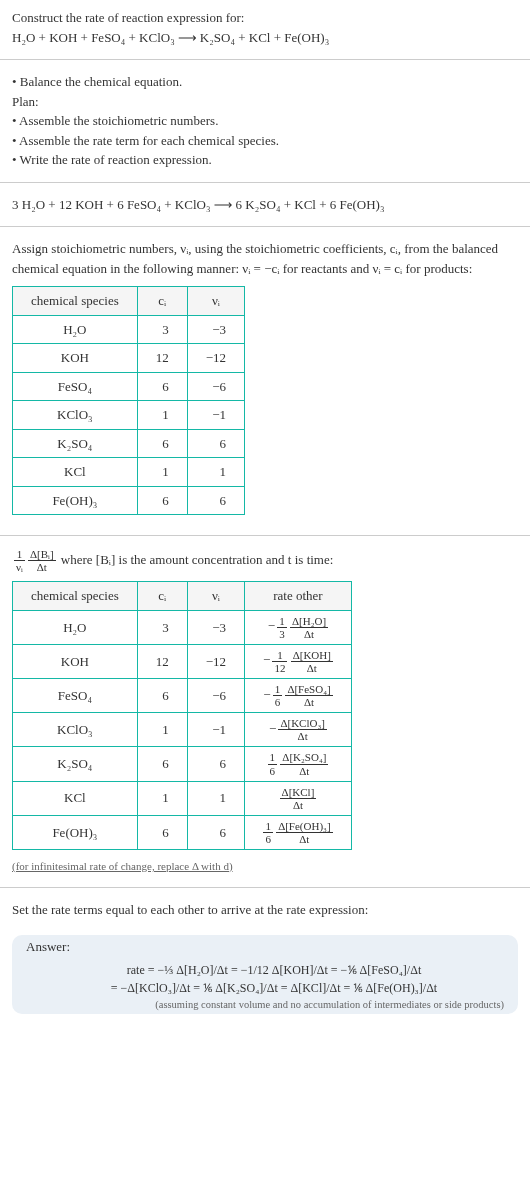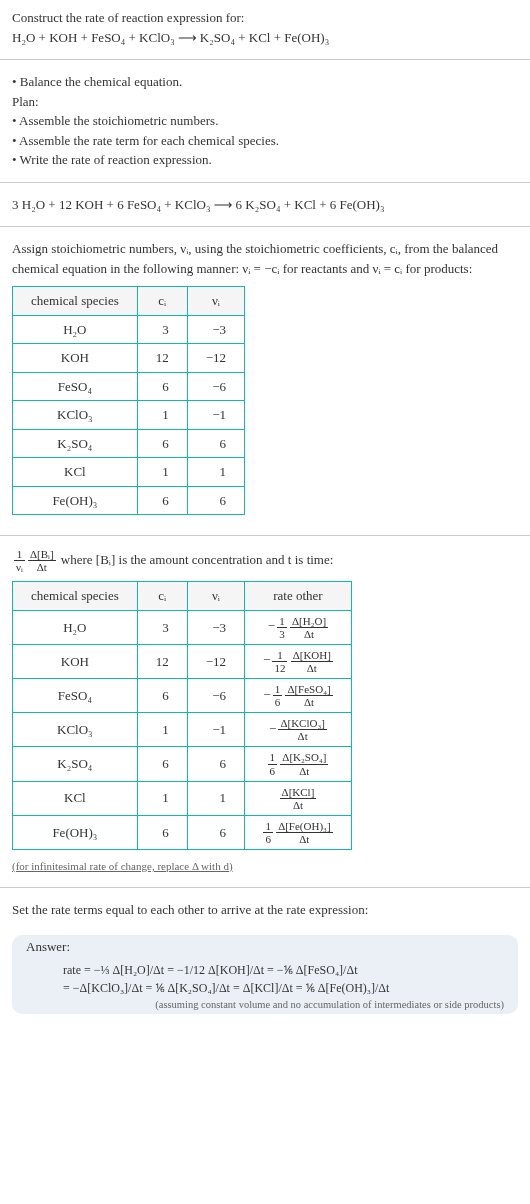--- a/index.html
+++ b/index.html
@@ -45,22 +45,23 @@
       background: #eaf0f6;
       border-radius: 10px;
       padding: 2px 14px;
       margin: 8px 12px 12px 12px;
     }
     .answer-title {
       margin-bottom: 4px;
     }
     .rate-line {
       font-size: 12px;
-      margin-left: 37px;
+      margin-left: 18px;
       display: block;
+      text-align: center;
     }
     .rate-sub {
       font-size: 10.5px;
       color: #666;
       text-align: right;
       display: block;
       margin-top: 0;
     }
     .frac { display:inline-block; vertical-align:middle; text-align:center; font-size:11px; line-height:1.1;}
     .frac .top { display:block; border-bottom:1px solid #333; padding:0 2px;}

